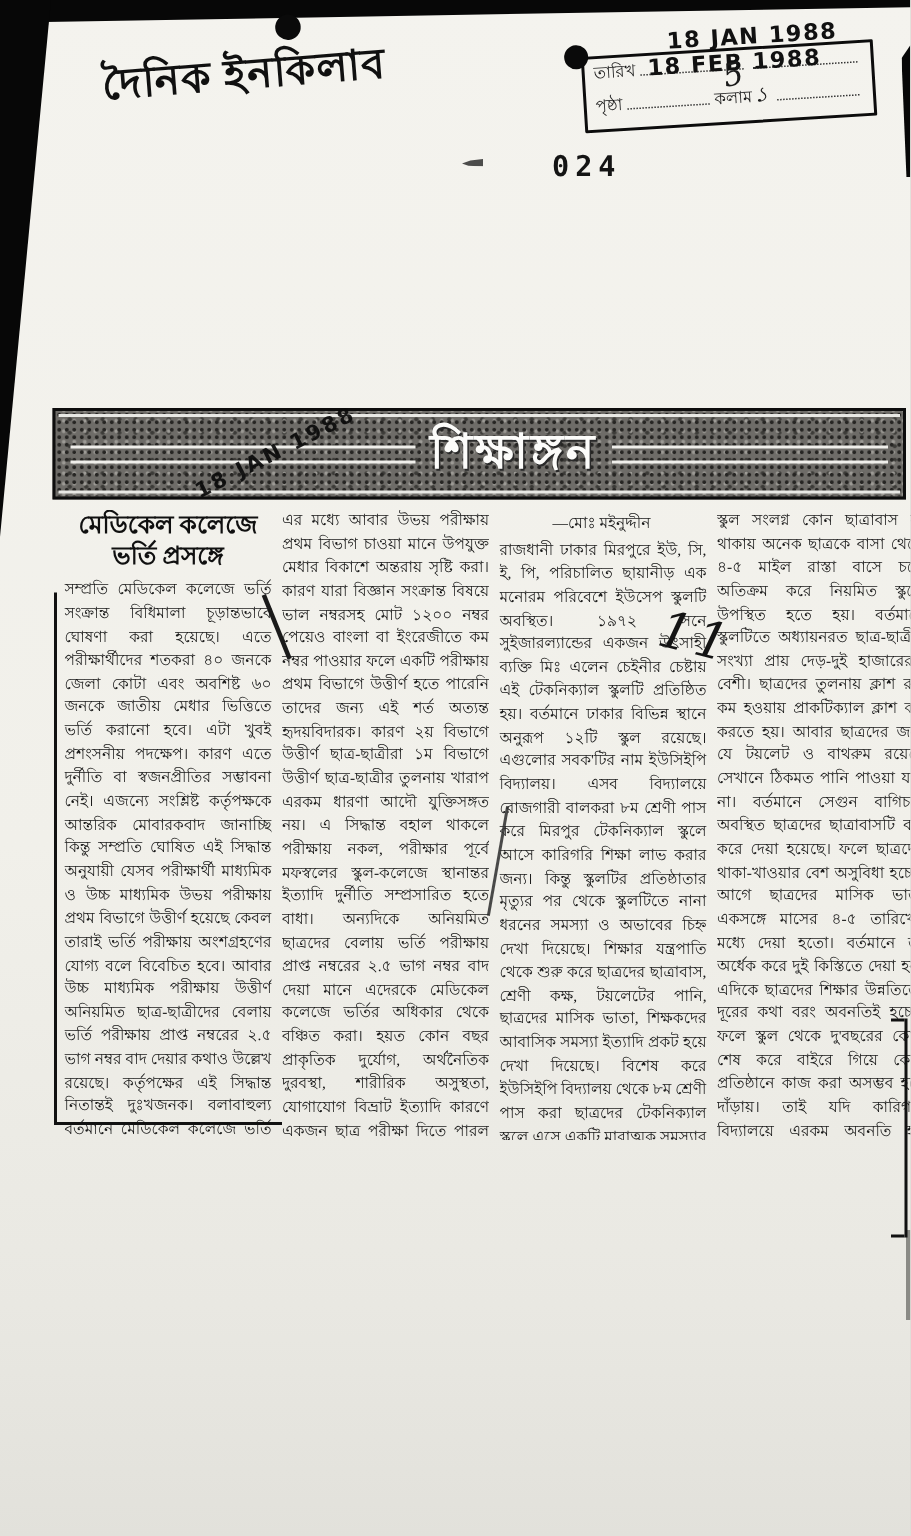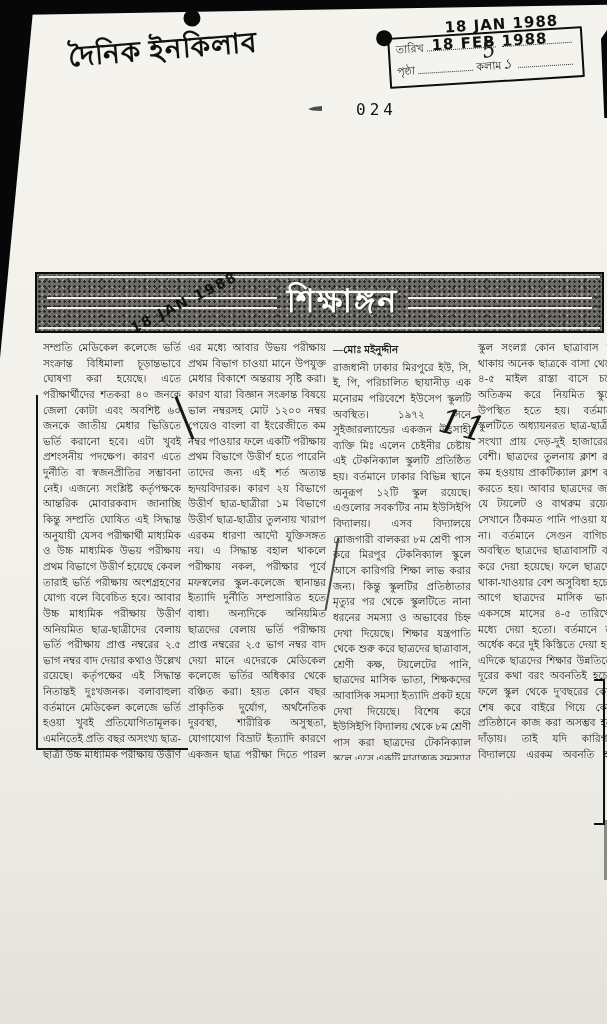--- a/index.html
+++ b/index.html
@@ -35,23 +35,23 @@
   .stamp-box{position:relative;border:2.5px solid #0c0c0c;border-radius:1px;padding:2px 6px 5px 6px;margin-top:-2px;}
   .stamp-corner-dot{position:absolute;left:-13px;top:-10px;width:16px;height:16px;border-radius:50%;background:#0a0a0a;}
   .stamp-row{display:flex;align-items:baseline;font-size:11px;color:#1a1a1a;line-height:1.6;}
   .leader{flex:1;border-bottom:1.5px dotted #333;margin:0 3px 3px 3px;min-width:14px;}
   .stamp-date-inner{position:absolute;left:42px;top:-4px;font-size:15px;letter-spacing:1px;white-space:nowrap;}
   .hand{font-style:italic;font-family:"DejaVu Serif",serif;color:#1a1a1a;}
   .hand-page{position:absolute;left:92px;top:4px;font-size:21px;transform:rotate(-10deg);}
   .hand-col{font-size:14px;transform:rotate(8deg);margin:0 2px;}
 
   
-  .page-number{position:absolute;left:356px;top:100px;
+  .page-number{position:absolute;left:368px;top:100px;
     font-family:"DejaVu Sans Mono","Liberation Mono",monospace;
-    font-size:16px;font-weight:normal;letter-spacing:4px;color:#141414;}
+    font-size:19px;font-weight:bold;letter-spacing:4px;color:#141414;}
   .smudge{position:absolute;left:308px;top:106px;width:14px;height:5px;background:#222;
     clip-path:polygon(0 60%,40% 20%,100% 0,100% 100%,30% 90%);opacity:.8;}
 
   
   .clipping{position:absolute;left:35px;top:272px;width:570px;}
   .banner{position:relative;height:57px;margin-right:1px;display:flex;align-items:center;
     background-color:#6e6c68;
     background-image:
       radial-gradient(#262523 1px, transparent 1.5px),
       radial-gradient(#9c9a95 1px, transparent 1.5px),
@@ -67,21 +67,21 @@
   .banner-stamp{position:absolute;left:88px;top:20px;transform:rotate(-27deg);
     font-family:"DejaVu Sans","Liberation Sans",sans-serif;font-weight:bold;
     font-size:14px;letter-spacing:2px;color:#0b0b0b;white-space:nowrap;opacity:.92;}
 
   .columns{position:relative;display:flex;gap:7px;padding:7px 2px 0 8px;height:420px;}
   .col{width:138px;flex:0 0 138px;font-size:10.3px;line-height:1.52;text-align:justify;
     overflow:hidden;color:#181818;}
   .col p{margin:0;}
   .head1{font-size:16.5px;font-weight:bold;text-align:center;line-height:1.25;margin:0 0 5px 0;color:#101010;}
   .head2{font-size:15px;font-weight:bold;text-align:center;line-height:1.3;margin:7px 10px 5px 0;color:#101010;}
-  .byline{display:block;text-align:left;font-weight:bold;margin:2px 2px 2px 0;}
+  .byline{display:block;text-align:center;font-weight:normal;margin:2px 2px 2px 0;}
 
   
   .rule-left{position:absolute;left:1px;top:62px;height:355px;border-left:2.5px solid #111;}
   .rule-bottom-left{position:absolute;left:1px;top:415px;width:152px;border-top:2.5px solid #111;}
   .bracket-right{position:absolute;right:0px;top:346px;height:146px;border-right:2.5px solid #111;}
   .bracket-right::before{content:"";position:absolute;right:0;top:0;width:9px;border-top:2.5px solid #111;}
   .bracket-right::after{content:"";position:absolute;right:0;bottom:0;width:9px;border-bottom:2.5px solid #111;}
 
   
   .pen-backslash{position:absolute;left:148px;top:62px;width:2.5px;height:46px;background:#1a1a1a;
@@ -142,20 +142,21 @@
     <div class="columns">
 
       <div class="rule-left"></div>
       <div class="rule-bottom-left"></div>
       <div class="bracket-right"></div>
       <div class="pen-backslash"></div>
       <div class="pen-slash"></div>
       <div class="mark-11">11</div>
 
       <div class="col">
+        <h2 class="head1">মেডিকেল কলেজে ভর্তি প্রসঙ্গে</h2>
         <p>
           <span>সম্প্রতি মেডিকেল কলেজে ভর্তি সংক্রান্ত বিধিমালা চূড়ান্তভাবে ঘোষণা করা হয়েছে। এতে পরীক্ষার্থীদের শতকরা ৪০ জনকে জেলা কোটা এবং অবশিষ্ট ৬০ জনকে জাতীয় মেধার ভিত্তিতে ভর্তি করানো হবে। এটা খুবই প্রশংসনীয় পদক্ষেপ। কারণ এতে দুর্নীতি বা স্বজনপ্রীতির সম্ভাবনা নেই। এজন্যে সংশ্লিষ্ট কর্তৃপক্ষকে আন্তরিক মোবারকবাদ জানাচ্ছি কিন্তু সম্প্রতি ঘোষিত এই সিদ্ধান্ত অনুযায়ী যেসব পরীক্ষার্থী মাধ্যমিক ও উচ্চ মাধ্যমিক উভয় পরীক্ষায় প্রথম বিভাগে উত্তীর্ণ হয়েছে কেবল তারাই ভর্তি পরীক্ষায় অংশগ্রহণের যোগ্য বলে বিবেচিত হবে। আবার উচ্চ মাধ্যমিক পরীক্ষায় উত্তীর্ণ অনিয়মিত ছাত্র-ছাত্রীদের বেলায় ভর্তি পরীক্ষায় প্রাপ্ত নম্বরের ২.৫ ভাগ নম্বর বাদ দেয়ার কথাও উল্লেখ রয়েছে। কর্তৃপক্ষের এই সিদ্ধান্ত নিতান্তই দুঃখজনক। বলাবাহুল্য বর্তমানে মেডিকেল কলেজে ভর্তি হওয়া খুবই প্রতিযোগিতামূলক। এমনিতেই প্রতি বছর অসংখ্য ছাত্র-ছাত্রী উচ্চ মাধ্যমিক পরীক্ষায় উত্তীর্ণ হওয়ার পর আসনের স্বল্পতা হেতু উচ্চ শিক্ষাক্ষেত্রে ভর্তি হতে পারছে না। যার প্রমাণ মেডিকেল কলেজের শুধুমাত্র ১২০০ আসনের জন্য প্রতি বছর ৬/৭ হাজার</span>
           
         </p>
       </div>
 
       <div class="col">
         <p>
           <span>এর মধ্যে আবার উভয় পরীক্ষায় প্রথম বিভাগ চাওয়া মানে উপযুক্ত মেধার বিকাশে অন্তরায় সৃষ্টি করা। কারণ যারা বিজ্ঞান সংক্রান্ত বিষয়ে ভাল নম্বরসহ মোট ১২০০ নম্বর পেয়েও বাংলা বা ইংরেজীতে কম নম্বর পাওয়ার ফলে একটি পরীক্ষায় প্রথম বিভাগে উত্তীর্ণ হতে পারেনি তাদের জন্য এই শর্ত অত্যন্ত হৃদয়বিদারক। কারণ ২য় বিভাগে উত্তীর্ণ ছাত্র-ছাত্রীরা ১ম বিভাগে উত্তীর্ণ ছাত্র-ছাত্রীর তুলনায় খারাপ এরকম ধারণা আদৌ যুক্তিসঙ্গত নয়। এ সিদ্ধান্ত বহাল থাকলে পরীক্ষায় নকল, পরীক্ষার পূর্বে মফস্বলের স্কুল-কলেজে স্থানান্তর ইত্যাদি দুর্নীতি সম্প্রসারিত হতে বাধা। অন্যদিকে অনিয়মিত ছাত্রদের বেলায় ভর্তি পরীক্ষায় প্রাপ্ত নম্বরের ২.৫ ভাগ নম্বর বাদ দেয়া মানে এদেরকে মেডিকেল কলেজে ভর্তির অধিকার থেকে বঞ্চিত করা। হয়ত কোন বছর প্রাকৃতিক দুর্যোগ, অর্থনৈতিক দুরবস্থা, শারীরিক অসুস্থতা, যোগাযোগ বিভ্রাট ইত্যাদি কারণে একজন ছাত্র পরীক্ষা দিতে পারল না। ফলে, বাধ্য হয়ে তাকে পরবর্তী বছর অনিয়মিত ছাত্র হিসেবে পরীক্ষায় অংশগ্রহণ করতে হয়। কিন্তু পরীক্ষায় যথার্থ নম্বর পেয়েও প্রাপ্ত নম্বরের ২.৫ ভাগ নম্বর বাদ দেয়া পরীক্ষার্থীর উপর নির্যাতন বৈ আর কিছু নয়। কারণ তীব্র প্রতিযোগিতামূলক এই পরীক্ষায় আড়াই নম্বরের গুরুত্ব অপরিসীম!</span>
           

